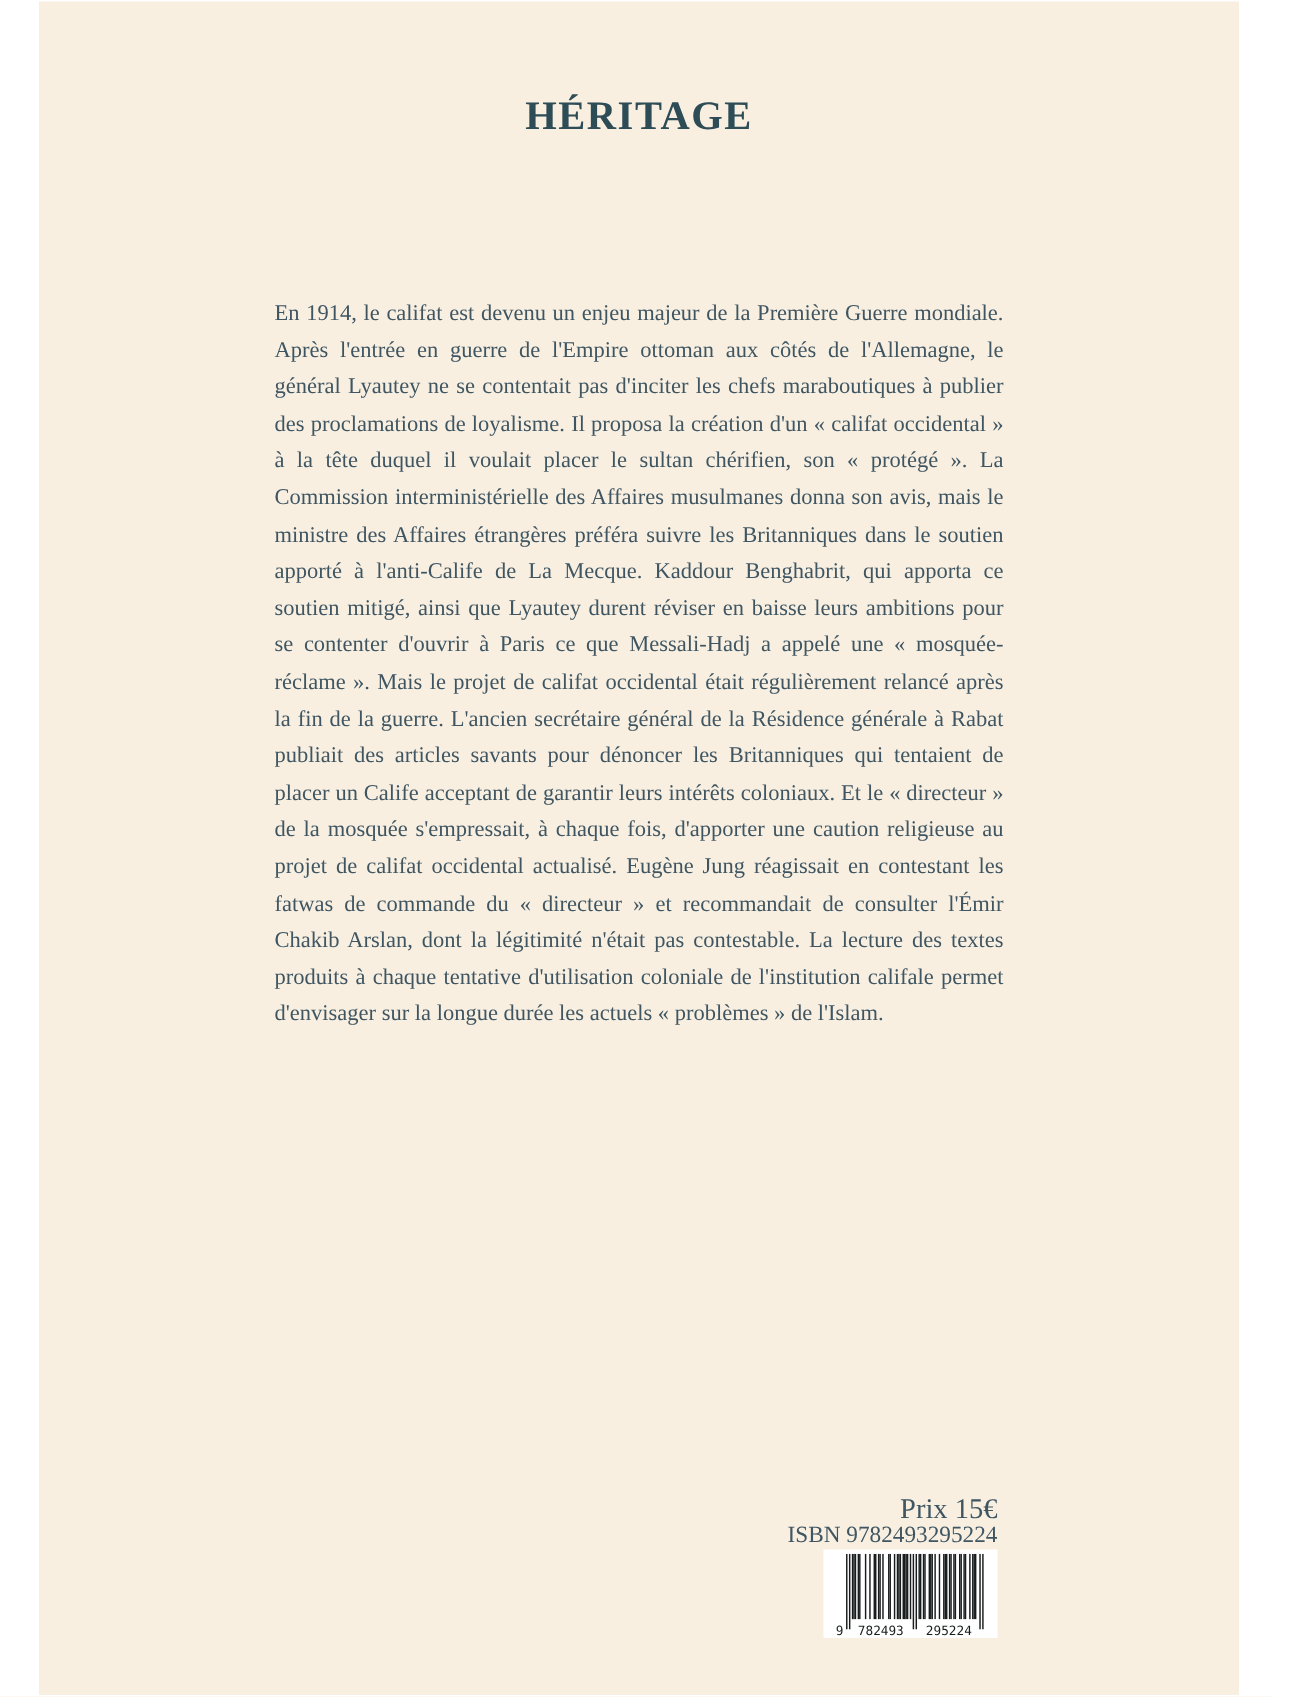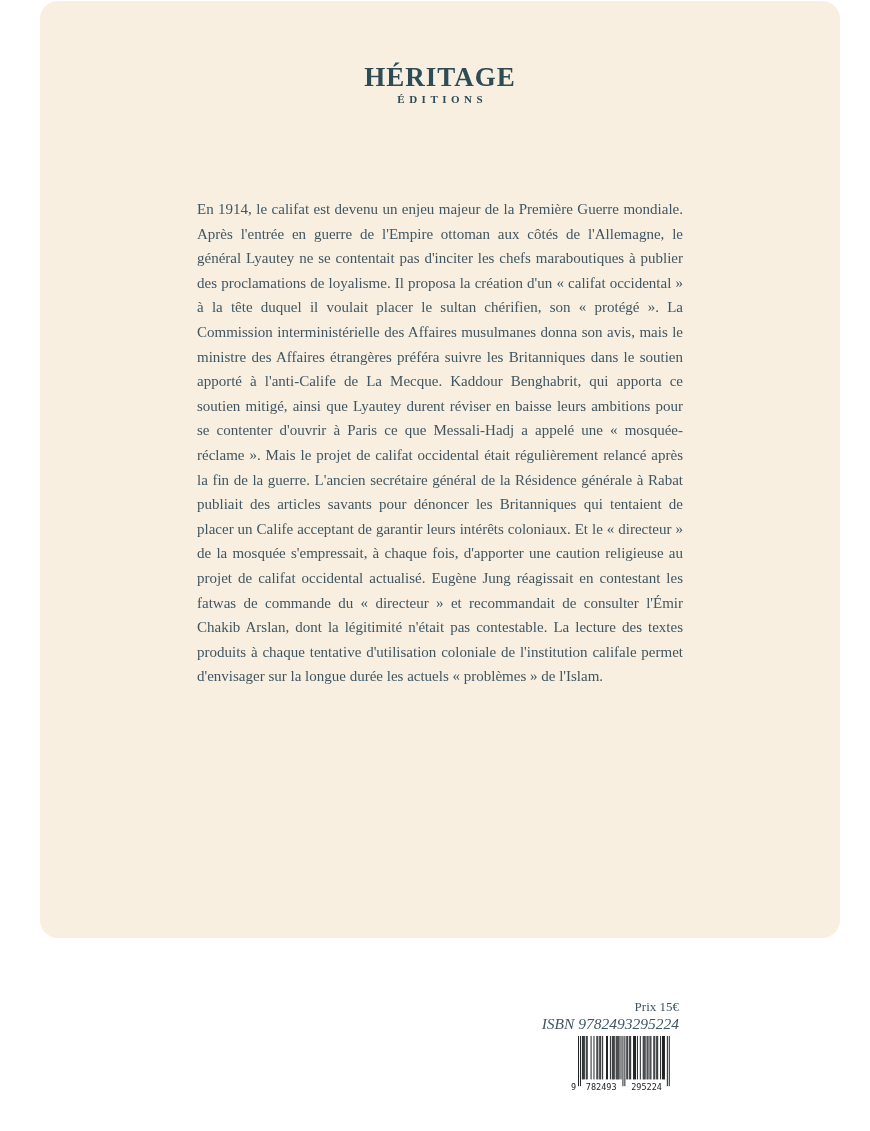--- a/index.html
+++ b/index.html
@@ -11,24 +11,23 @@
   *{margin:0;padding:0;box-sizing:border-box;}
   html,body{width:870px;height:1131px;}
   body{
     background:#ffffff;
     font-family:"Liberation Serif","DejaVu Serif",serif;
     position:relative;
     overflow:hidden;
   }
   .cover{
     position:absolute;
-    left:40px; top:1px;
-    width:800px; height:937px;
+    left:26px; top:1px;
+    width:800px; height:1129px;
     background:var(--page-bg);
-    border-radius:18px;
   }
   .logo{
     position:absolute;
     top:62px; left:0; right:0;
     text-align:center;
     color:var(--logo-ink);
   }
   .logo-title{
     font-size:27px;
     font-weight:700;
@@ -55,47 +54,45 @@
     color:var(--ink);
   }
   .footer{
     position:absolute;
     top:997px;
     right:161px;
     text-align:right;
     color:var(--ink);
   }
   .price{
-    font-size:13px;
+    font-size:19px;
     line-height:17px;
   }
   .isbn{
     font-size:15.5px;
     line-height:17px;
-    font-style:italic;
   }
   .barcode{
     display:inline-block;
     background:#ffffff;
     padding:2px 4px 1px 4px;
     margin-top:1px;
     line-height:0;
   }
   .barcode svg text{
     font-family:"DejaVu Sans Mono","Liberation Mono",monospace;
   }
 </style>
 </head>
 <body>
 
 <div class="cover">
 
   <header class="logo">
     <div class="logo-title">HÉRITAGE</div>
-    <div class="logo-sub">ÉDITIONS</div>
   </header>
 
   <p class="synopsis">En 1914, le califat est devenu un enjeu majeur de la Première Guerre mondiale. Après l'entrée en guerre de l'Empire ottoman aux côtés de l'Allemagne, le général Lyautey ne se contentait pas d'inciter les chefs maraboutiques à publier des proclamations de loyalisme. Il proposa la création d'un « califat occidental » à la tête duquel il voulait placer le sultan chérifien, son « protégé ». La Commission interministérielle des Affaires musulmanes donna son avis, mais le ministre des Affaires étrangères préféra suivre les Britanniques dans le soutien apporté à l'anti-Calife de La Mecque. Kaddour Benghabrit, qui apporta ce soutien mitigé, ainsi que Lyautey durent réviser en baisse leurs ambitions pour se contenter d'ouvrir à Paris ce que Messali-Hadj a appelé une « mosquée-réclame ». Mais le projet de califat occidental était régulièrement relancé après la fin de la guerre. L'ancien secrétaire général de la Résidence générale à Rabat publiait des articles savants pour dénoncer les Britanniques qui tentaient de placer un Calife acceptant de garantir leurs intérêts coloniaux. Et le « directeur » de la mosquée s'empressait, à chaque fois, d'apporter une caution religieuse au projet de califat occidental actualisé. Eugène Jung réagissait en contestant les fatwas de commande du « directeur » et recommandait de consulter l'Émir Chakib Arslan, dont la légitimité n'était pas contestable. La lecture des textes produits à chaque tentative d'utilisation coloniale de l'institution califale permet d'envisager sur la longue durée les actuels « problèmes » de l'Islam.</p>
 
   <div class="footer">
     <div class="price">Prix 15€</div>
     <div class="isbn">ISBN 9782493295224</div>
     <div class="barcode">
       <svg id="barcode-svg" width="108" height="56" viewBox="0 0 105 58" xmlns="http://www.w3.org/2000/svg">
           <rect x="8" y="1" width="1" height="52" fill="#181c1d"></rect>

